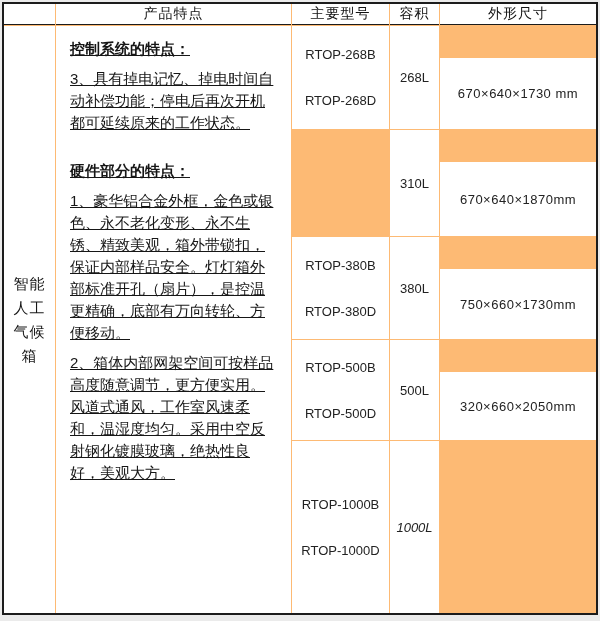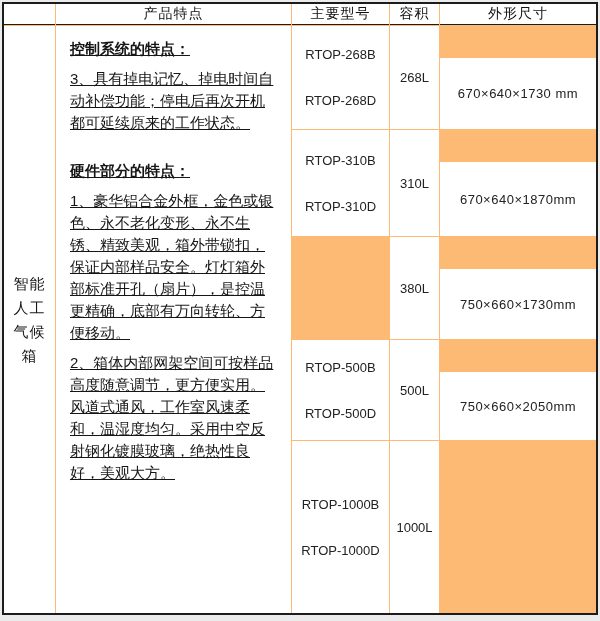--- a/index.html
+++ b/index.html
@@ -46,21 +46,21 @@
   .center{
     display:flex;align-items:center;justify-content:center;
     font-size:13px;color:#222;
   }
   .dim{font-size:13px;letter-spacing:0.5px;margin-top:32px;}
   
   .m1{grid-column:3;grid-row:2;} .c1{grid-column:4;grid-row:2;} .d1{grid-column:5;grid-row:2;}
   .m2{grid-column:3;grid-row:3;} .c2{grid-column:4;grid-row:3;} .d2{grid-column:5;grid-row:3;}
   .m3{grid-column:3;grid-row:4;} .c3{grid-column:4;grid-row:4;} .d3{grid-column:5;grid-row:4;}
   .m4{grid-column:3;grid-row:5;} .c4{grid-column:4;grid-row:5;} .d4{grid-column:5;grid-row:5;}
-  .m5{grid-column:3;grid-row:6;} .c5{grid-column:4;grid-row:6;} .d5{grid-column:5;grid-row:6;}
+  .m5{grid-column:3;grid-row:6;} .c5{grid-column:4;grid-row:6;font-style:italic;} .d5{grid-column:5;grid-row:6;}
 </style>
 </head>
 <body>
 
 <div class="table">
 
   <div class="cell th"></div>
   <div class="cell th">产品特点</div>
   <div class="cell th">主要型号</div>
   <div class="cell th">容积</div>
@@ -81,36 +81,36 @@
     <p>2、箱体内部网架空间可按样品高度随意调节，更方便实用。风道式通风，工作室风速柔和，温湿度均匀。采用中空反射钢化镀膜玻璃，绝热性良好，美观大方。</p>
   </div>
 
   <div class="cell model-cell m1">
     <div>RTOP-268B</div>
     <div>RTOP-268D</div>
   </div>
   <div class="cell center c1">268L</div>
   <div class="cell center dim d1">670×640×1730 mm</div>
 
-  <div class="cell model-cell m2">
-    <div>RTOP-310B</div>
-    <div>RTOP-310D</div>
-  </div>
   <div class="cell center c2">310L</div>
   <div class="cell center dim d2">670×640×1870mm</div>
 
+  <div class="cell model-cell m3">
+    <div>RTOP-380B</div>
+    <div>RTOP-380D</div>
+  </div>
   <div class="cell center c3">380L</div>
   <div class="cell center dim d3">750×660×1730mm</div>
 
   <div class="cell model-cell m4">
     <div>RTOP-500B</div>
     <div>RTOP-500D</div>
   </div>
   <div class="cell center c4">500L</div>
-  <div class="cell center dim d4">750×660×2050mm</div>
+  <div class="cell center dim d4">320×660×2050mm</div>
 
   <div class="cell model-cell m5">
     <div>RTOP-1000B</div>
     <div>RTOP-1000D</div>
   </div>
   <div class="cell center c5">1000L</div>
 
 </div>
 
 </body></html>

